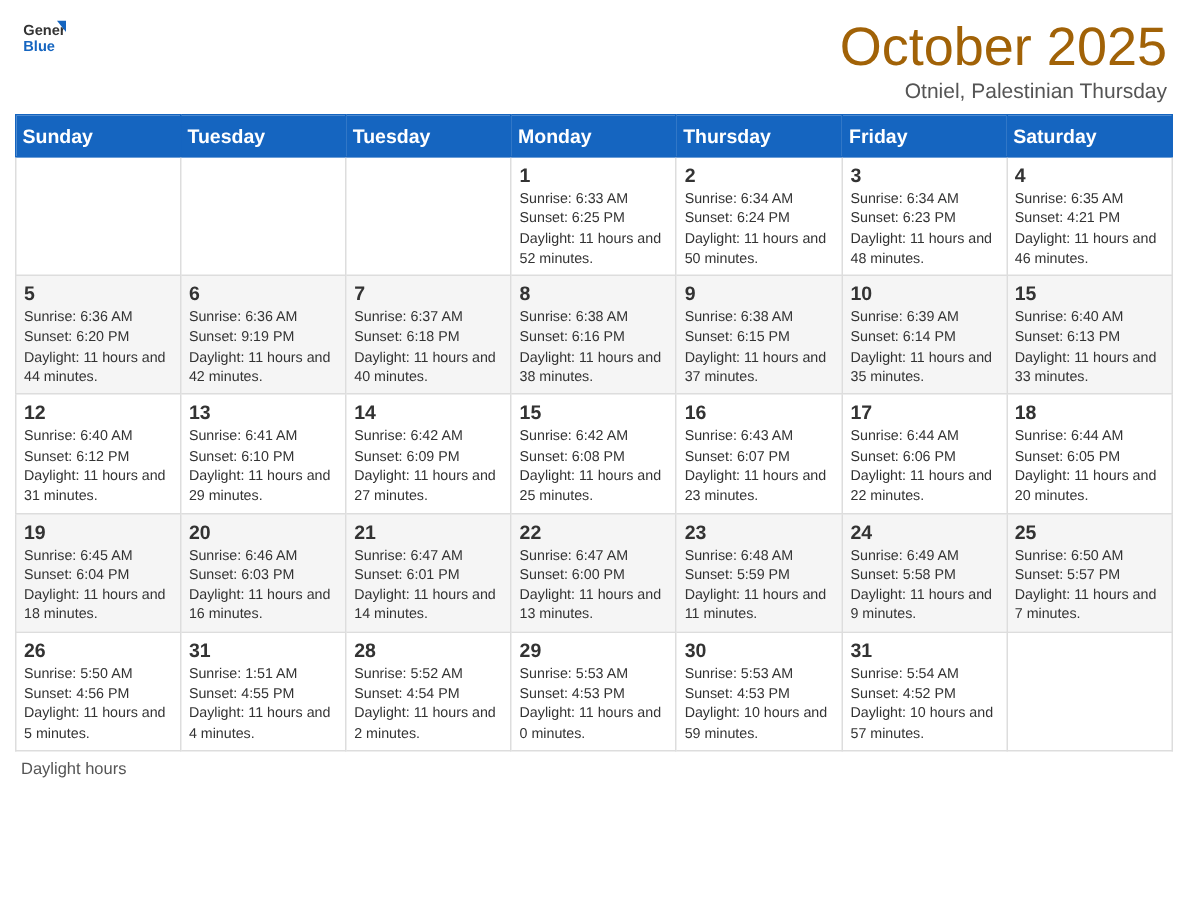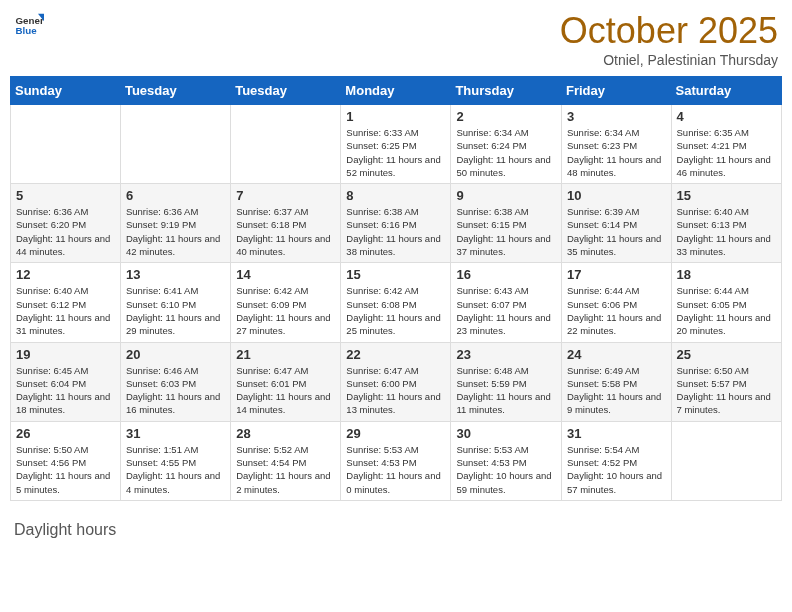--- a/index.html
+++ b/index.html
@@ -75,23 +75,23 @@
     }
     .day-info {
       font-size: 9.5px;
       line-height: 1.4;
       color: #333;
     }
     .empty-cell {
       background: #fff !important;
     }
     .footer-note {
-      font-size: 16px;
+      font-size: 11px;
       color: #555;
-      margin-top: 20px;
+      margin-top: 6px;
       padding-left: 4px;
     }
   </style>
 </head>
 <body>
 
 <div class="header">
   <div class="logo">
     <svg class="logo-icon" viewBox="0 0 40 40" xmlns="http://www.w3.org/2000/svg">
       <text x="2" y="18" font-size="13" font-weight="bold" fill="#333">General</text>

